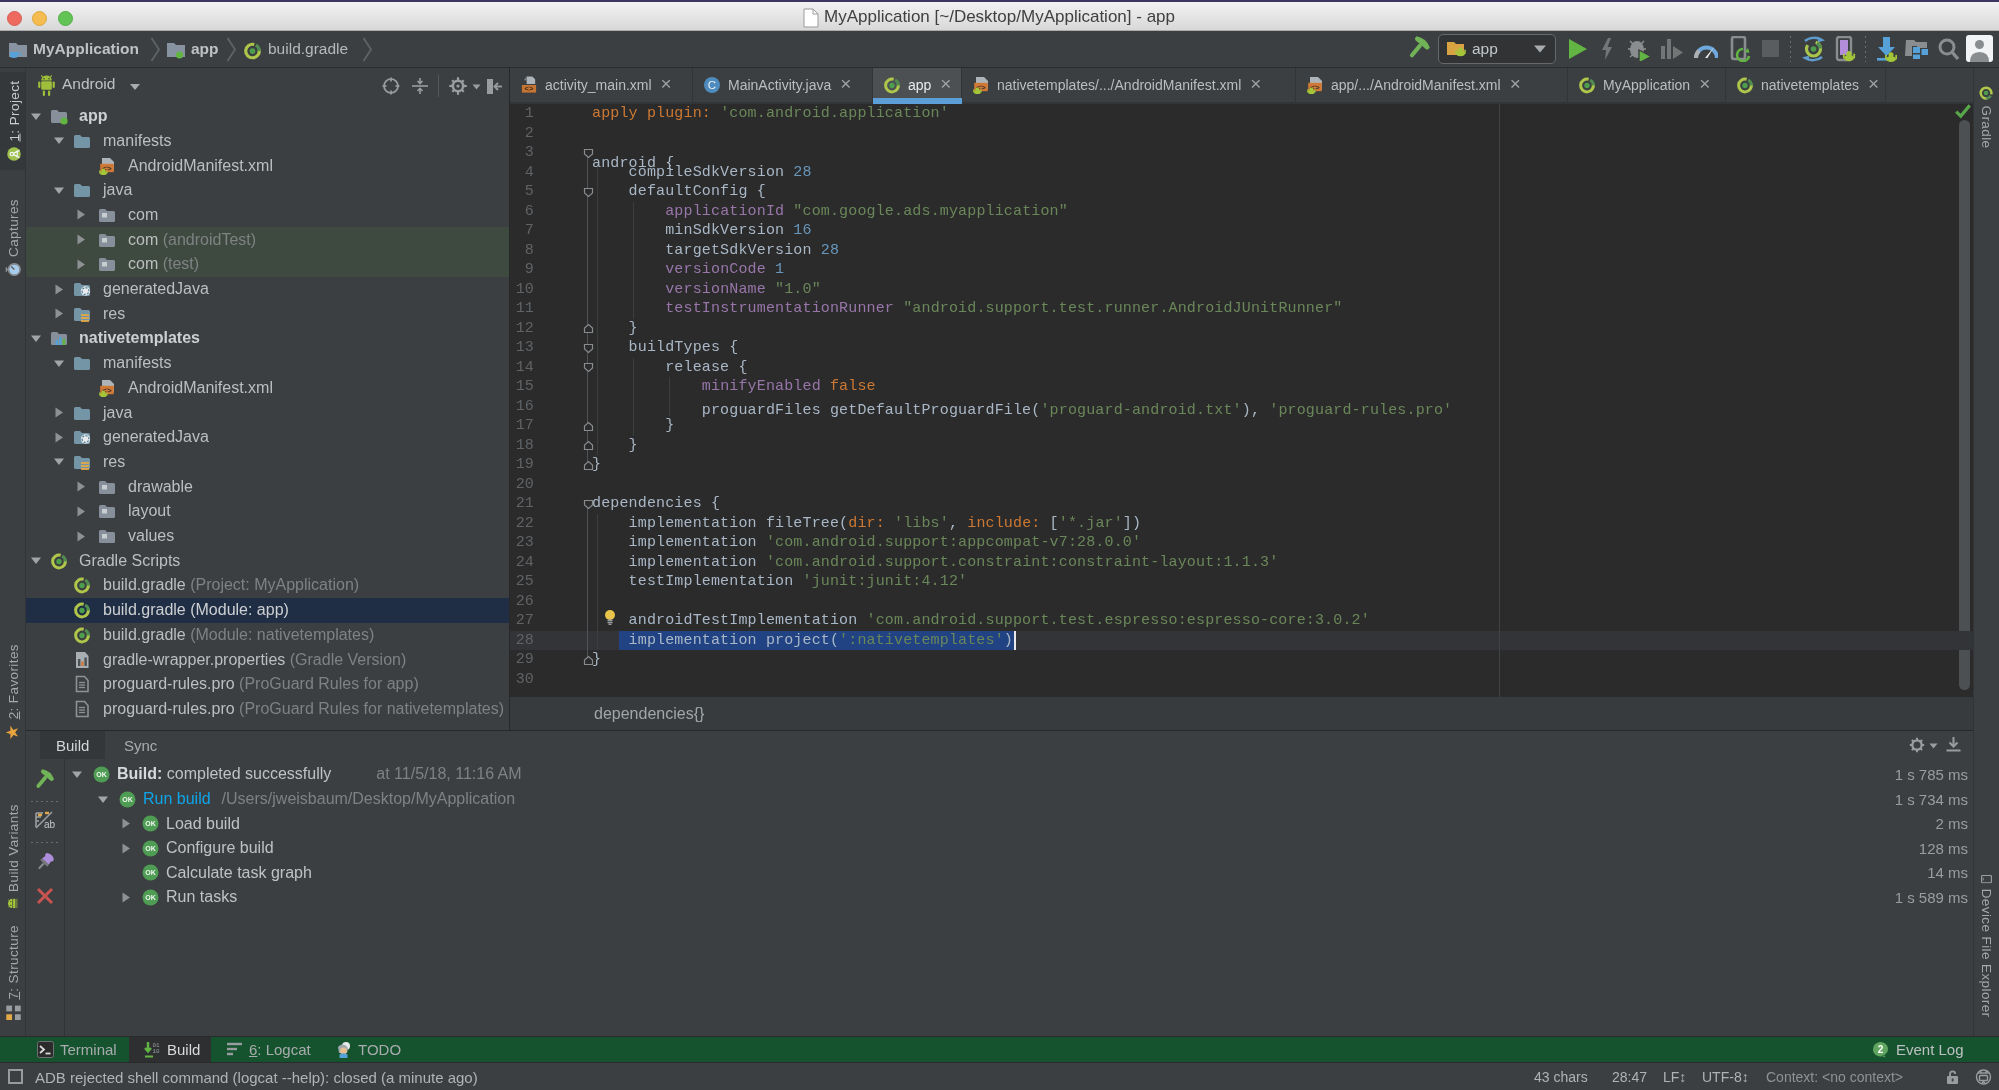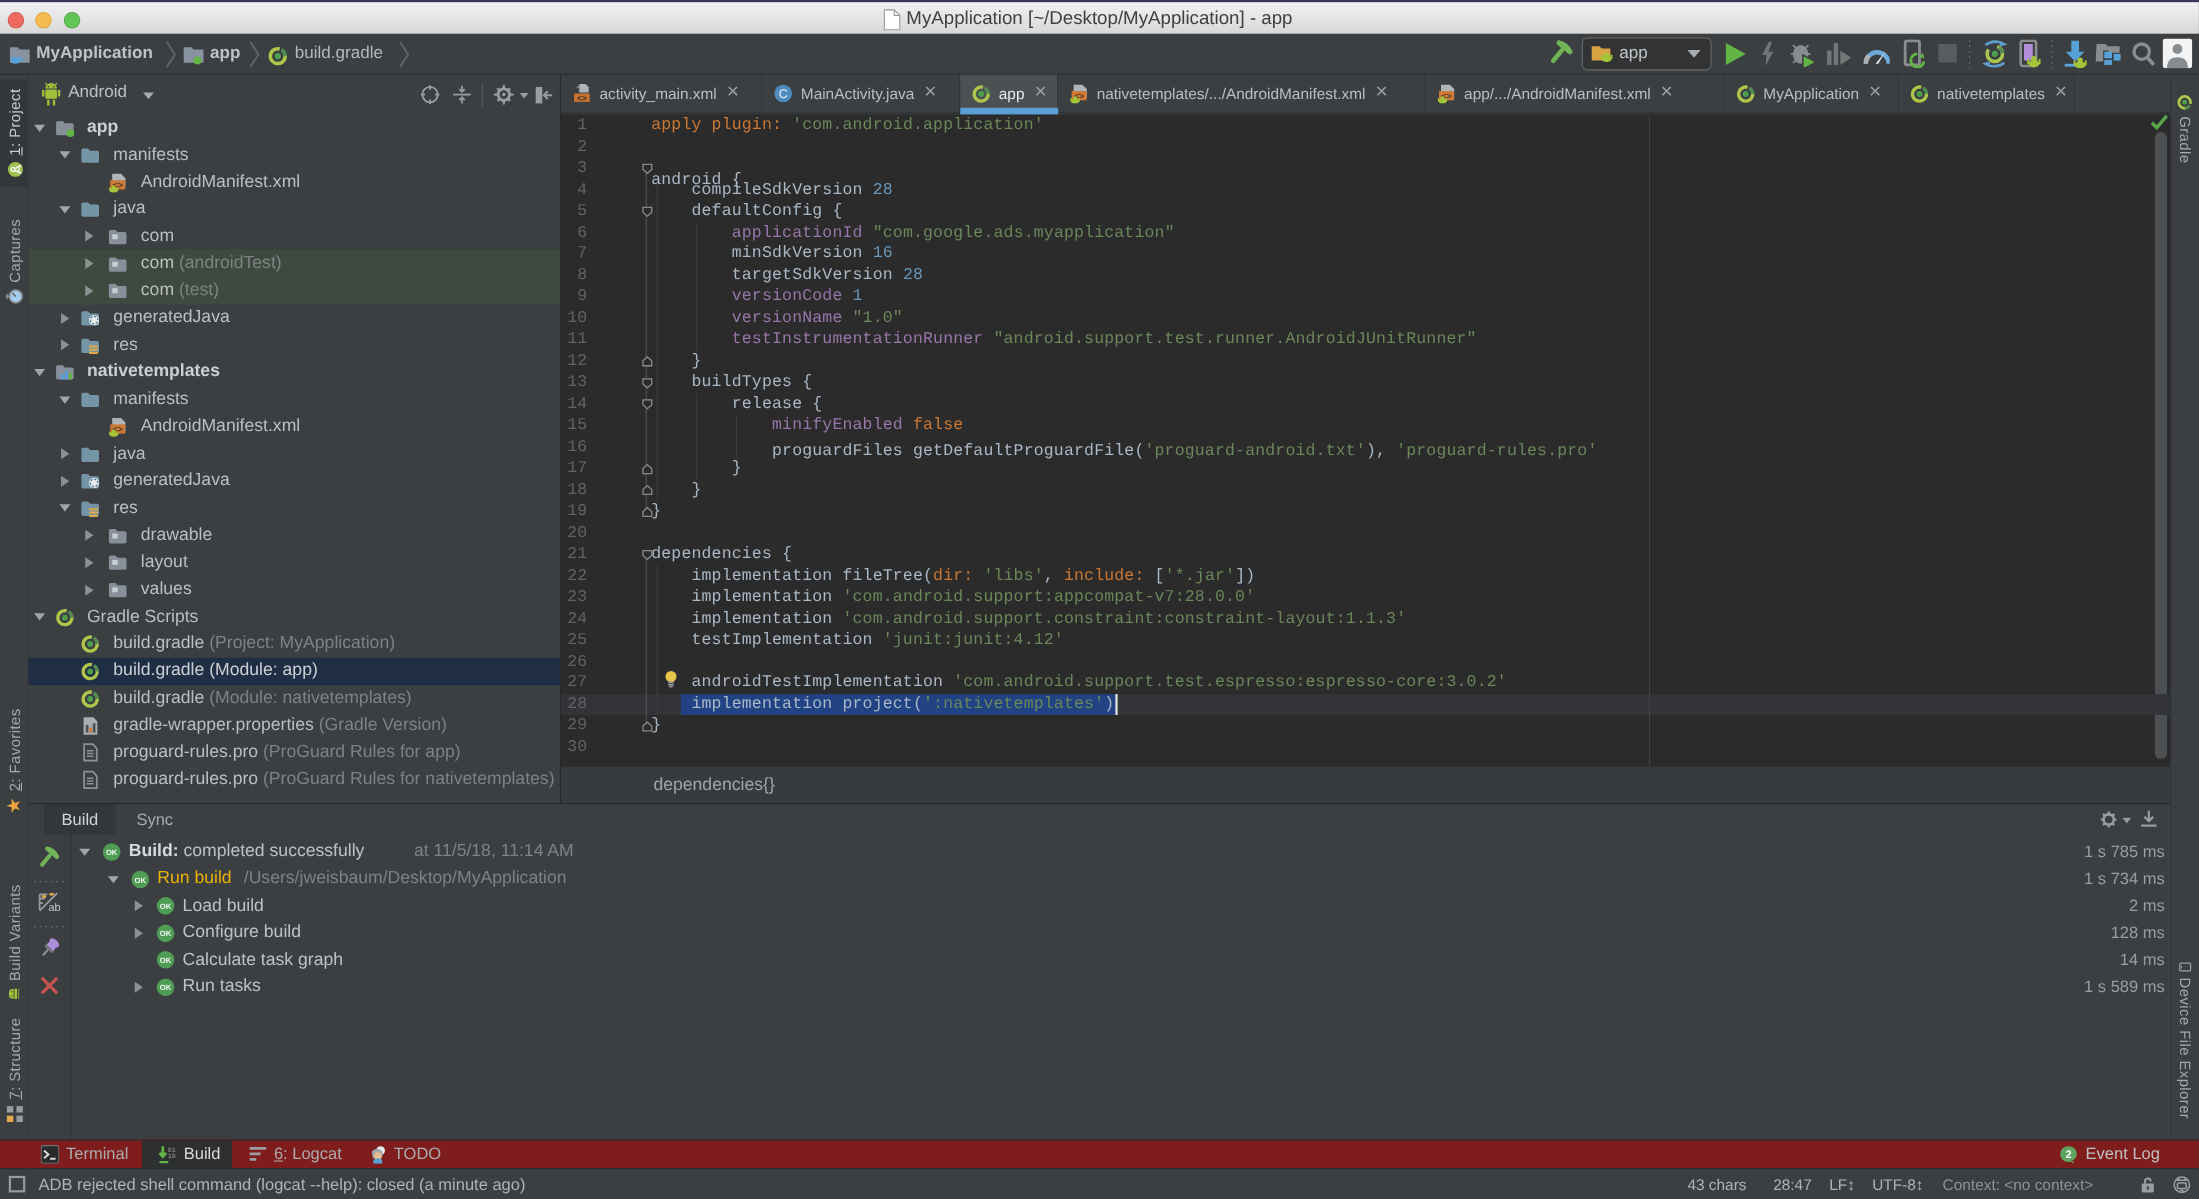--- a/index.html
+++ b/index.html
@@ -70,21 +70,21 @@
   #build { left:26px; top:730px; width:1947px; height:306px; background:#3C3F41; border-top:1px solid #282828; }
   #build-tabs { position:absolute; left:0; top:0; width:100%; height:28px; }
   .btntab { position:absolute; top:0; height:28px; display:flex; align-items:center; font-size:15px; padding:0 16px; }
   #bicons { position:absolute; left:0; top:28px; width:39px; height:278px; border-right:1px solid #313436; }
   .brow { position:absolute; left:39px; height:25px; width:1908px; display:flex; align-items:center;
     font-size:16px; color:#BFC2C4; white-space:nowrap; }
   .brow .time { position:absolute; right:5px; color:#9A9DA0; font-size:15px; }
   .okic { flex:0 0 17px; margin-right:7px; }
 
   
-  #bottombar { left:0; top:1036px; width:1999px; height:26px; background:#7f1d1d; border-top:1px solid #292B2D; }
+  #bottombar { left:0; top:1036px; width:1999px; height:26px; background:#14532d; border-top:1px solid #292B2D; }
   .bbitem { position:absolute; top:0; height:25px; display:flex; align-items:center; gap:6px;
     color:#A9ACAE; font-size:15px; }
 
   
   #statusbar { left:0; top:1062px; width:1999px; height:28px; background:#3C3F41; border-top:1px solid #292B2D; }
   .sbtext { position:absolute; top:0; height:28px; display:flex; align-items:center; color:#B0B3B5; font-size:14px; }
   .sbtext.big { font-size:15px; }
 </style>
 </head>
 <body>
@@ -771,30 +771,30 @@
             <path d="M3,3 L17,17"></path>
             <path d="M17,3 L3,17"></path>
           </g>
         </svg>
     </div>
     <div class="brow" style="top:30.5px;text-align:right;"><svg class="ar" style="margin-left:6px;flex:0 0 12px;" width="12" height="25" viewBox="0 0 12 25">
           <path d="M1,9.5 h10 l-5,6.5 z" fill="#A2A5A7"></path>
         </svg><svg class="okic" style="margin-left:10px;" width="17" height="17">
           <circle cx="8.5" cy="8.5" r="8" fill="#4F9C54"></circle>
           <text x="8.5" y="11.3" font-size="7" font-weight="bold" fill="#F2F7F2" text-anchor="middle">OK</text>
-        </svg><b style="color:#D6D9DB;">Build:</b>&nbsp;completed successfully<span class="dim" style="margin-left:45px;">at 11/5/18, 11:14 AM</span><span class="time">1 s 785 ms</span></div>
+        </svg><b style="color:#D6D9DB;">Build:</b>&nbsp;completed successfully<span class="dim" style="margin-left:45px;">at 11/5/18, 11:16 AM</span><span class="time">1 s 785 ms</span></div>
     <div class="brow" style="top:55.5px;">
         <svg class="ar" style="margin-left:32px;flex:0 0 12px;" width="12" height="25" viewBox="0 0 12 25">
           <path d="M1,9.5 h10 l-5,6.5 z" fill="#A2A5A7"></path>
         </svg>
         <svg class="okic" style="margin-left:10px;" width="17" height="17">
           <circle cx="8.5" cy="8.5" r="8" fill="#4F9C54"></circle>
           <text x="8.5" y="11.3" font-size="7" font-weight="bold" fill="#F2F7F2" text-anchor="middle">OK</text>
         </svg>
-        <span style="color:#eab308;">Run build</span>
+        <span style="color:#0ea5e9;">Run build</span>
         <span class="dim" style="margin-left:11px;">/Users/jweisbaum/Desktop/MyApplication</span>
         <span class="time">1 s 734 ms</span>
       </div>
     <div class="brow" style="top:80px;"><svg class="ar" style="margin-left:55px;flex:0 0 12px;" width="12" height="25" viewBox="0 0 12 25">
           <path d="M2.5,7.5 L10,12.5 L2.5,17.5 z" fill="#8E9194"></path>
         </svg><svg class="okic" style="margin-left:10px;" width="17" height="17">
           <circle cx="8.5" cy="8.5" r="8" fill="#4F9C54"></circle>
           <text x="8.5" y="11.3" font-size="7" font-weight="bold" fill="#F2F7F2" text-anchor="middle">OK</text>
         </svg>Load build<span class="time">2 ms</span></div>
     <div class="brow" style="top:104.5px;"><svg class="ar" style="margin-left:55px;flex:0 0 12px;" width="12" height="25" viewBox="0 0 12 25">

